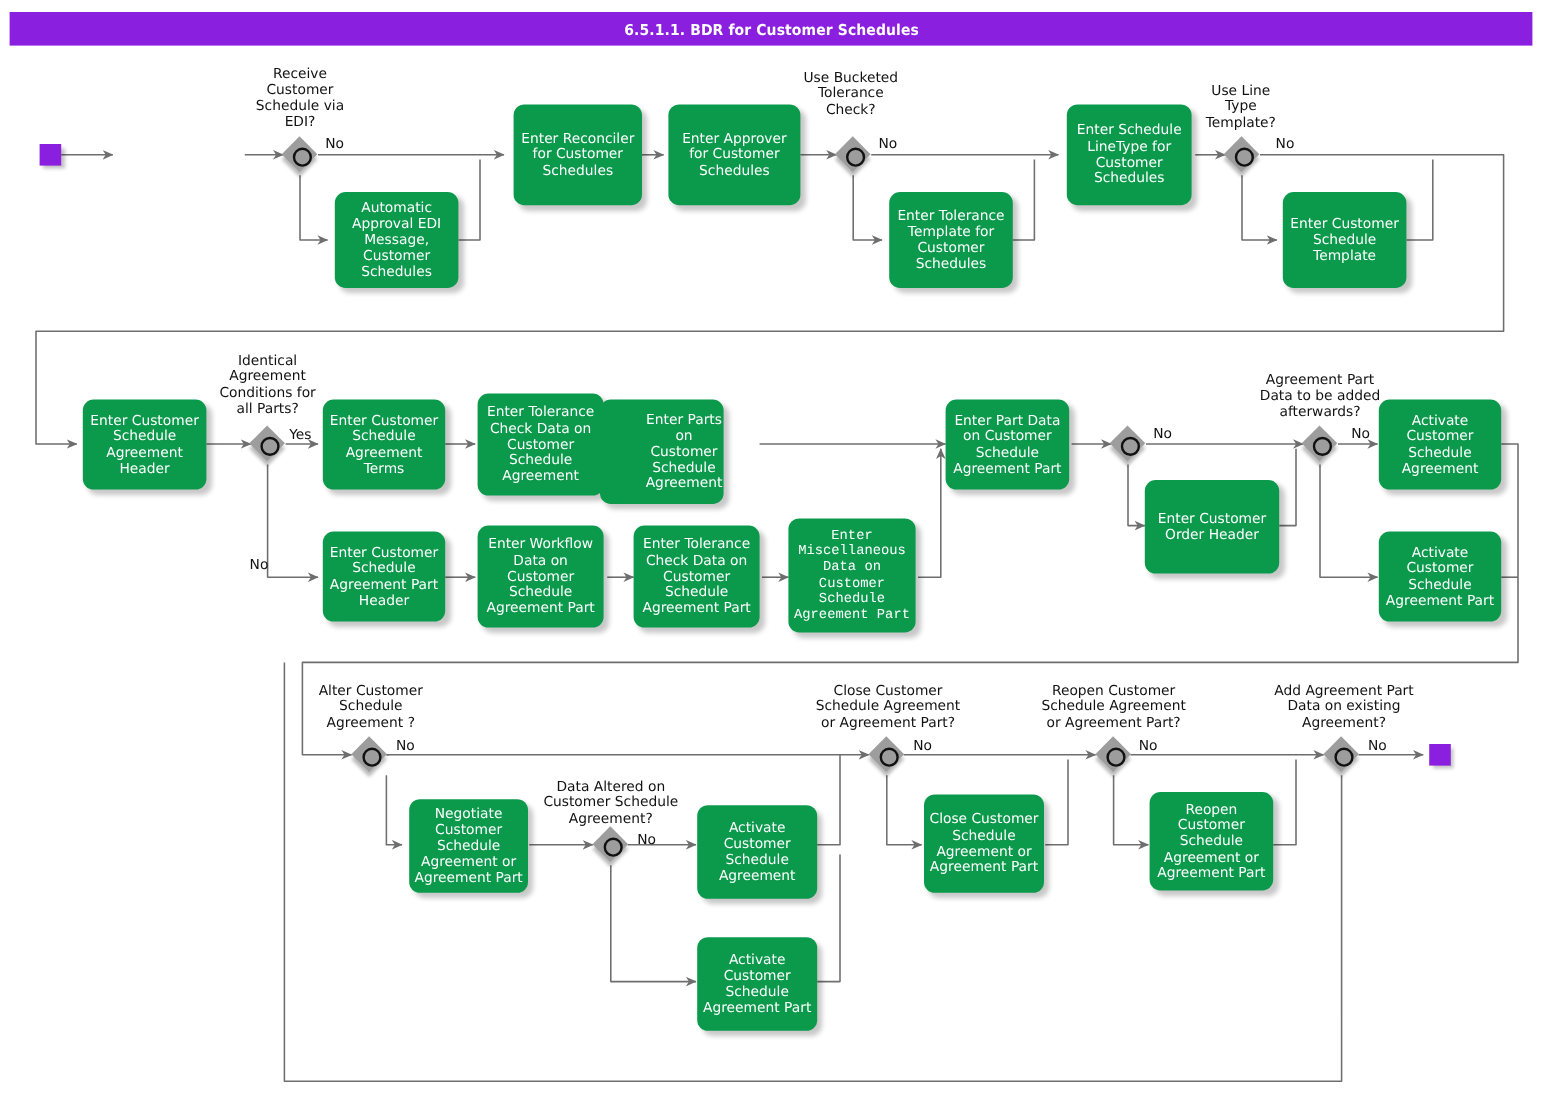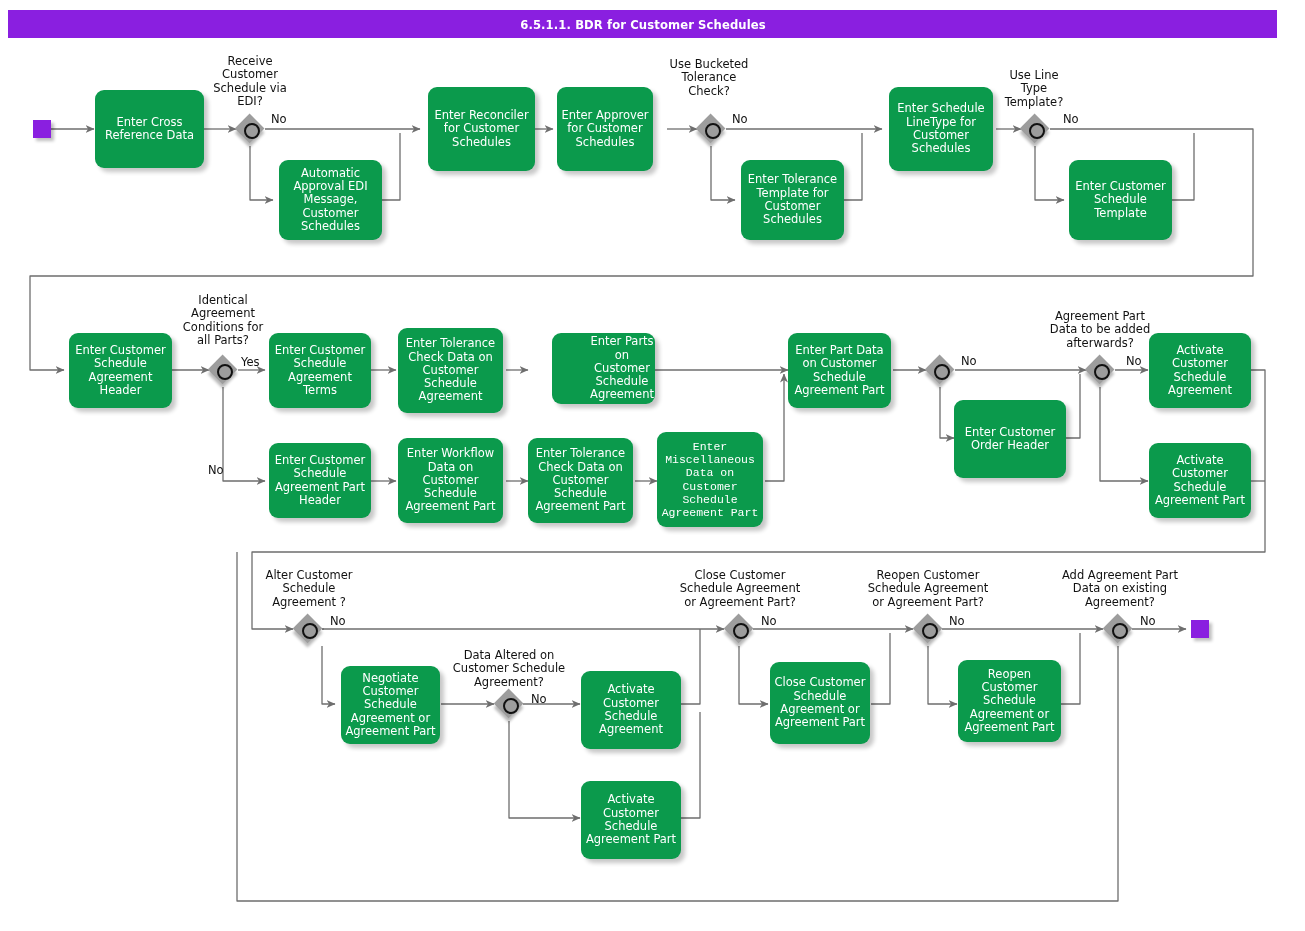--- a/index.html
+++ b/index.html
@@ -100,30 +100,27 @@
       <path d="M928,646 L928,704 L957,704" marker-end="url(#ah)"></path>
       <path d="M1061,704 L1080,704 L1080,633"></path>
       <path d="M1132,629 L1186,629" marker-end="url(#ah)"></path>
       <path d="M1118,646 L1118,901 L237,901 L237,552"></path>
     </g>
   </svg>
 
   <div class="marker" style="left:33px;top:120px;"></div>
   <div class="marker" style="left:1191px;top:620px;"></div>
 
-  <div class="task" style="left:95px;top:90px;width:109px;height:78px;">
-      <span>Enter Cross<br>Reference Data</span>
-    </div>
   <div class="task" style="left:279px;top:160px;width:103px;height:80px;">
       <span>Automatic<br>Approval EDI<br>Message,<br>Customer<br>Schedules</span>
     </div>
   <div class="task" style="left:428px;top:87px;width:107px;height:84px;">
       <span>Enter Reconciler<br>for Customer<br>Schedules</span>
     </div>
-  <div class="task" style="left:557px;top:87px;width:96px;height:84px;">
+  <div class="task" style="left:557px;top:87px;width:110px;height:84px;">
       <span>Enter Approver<br>for Customer<br>Schedules</span>
     </div>
   <div class="task" style="left:741px;top:160px;width:103px;height:80px;">
       <span>Enter Tolerance<br>Template for<br>Customer<br>Schedules</span>
     </div>
   <div class="task" style="left:889px;top:87px;width:104px;height:84px;">
       <span>Enter Schedule<br>LineType for<br>Customer<br>Schedules</span>
     </div>
   <div class="task" style="left:1069px;top:160px;width:103px;height:80px;">
       <span>Enter Customer<br>Schedule<br>Template</span>
@@ -131,21 +128,21 @@
 
   <div class="task" style="left:69px;top:333px;width:103px;height:75px;">
       <span>Enter Customer<br>Schedule<br>Agreement<br>Header</span>
     </div>
   <div class="task" style="left:269px;top:333px;width:102px;height:75px;">
       <span>Enter Customer<br>Schedule<br>Agreement<br>Terms</span>
     </div>
   <div class="task" style="left:398px;top:328px;width:105px;height:85px;">
       <span>Enter Tolerance<br>Check Data on<br>Customer<br>Schedule<br>Agreement</span>
     </div>
-  <div class="task" style="left:552px;top:333px;width:103px;height:71px;padding-left:40px;">
+  <div class="task" style="left:500px;top:333px;width:103px;height:87px;padding-left:40px;">
       <span>Enter Parts on<br>Customer<br>Schedule<br>Agreement</span>
     </div>
   <div class="task" style="left:269px;top:443px;width:102px;height:75px;">
       <span>Enter Customer<br>Schedule<br>Agreement Part<br>Header</span>
     </div>
   <div class="task" style="left:398px;top:438px;width:105px;height:85px;">
       <span>Enter Workflow<br>Data on<br>Customer<br>Schedule<br>Agreement Part</span>
     </div>
   <div class="task" style="left:528px;top:438px;width:105px;height:85px;">
       <span>Enter Tolerance<br>Check Data on<br>Customer<br>Schedule<br>Agreement Part</span>

